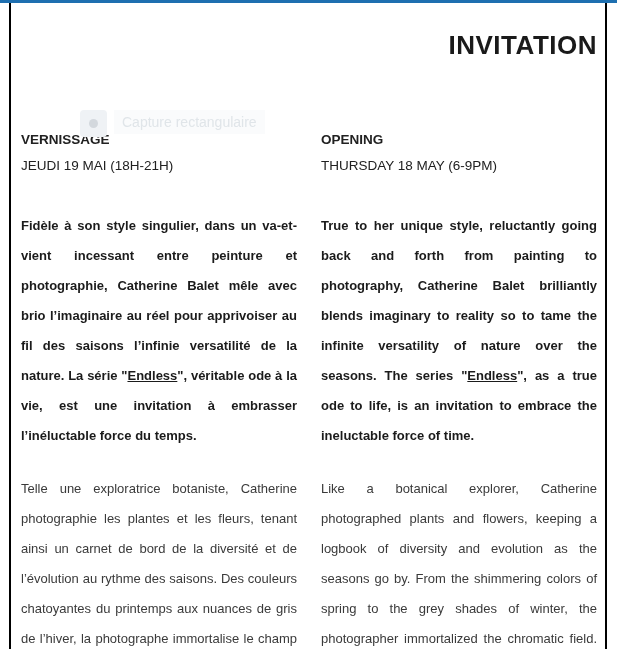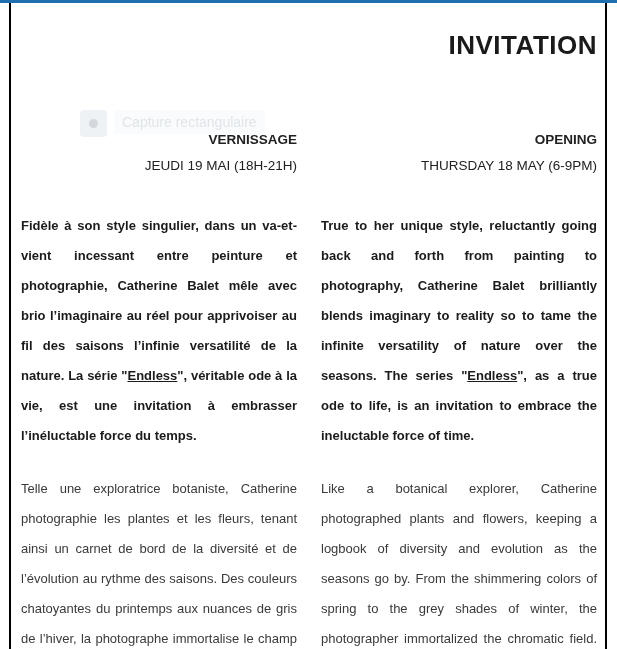--- a/index.html
+++ b/index.html
@@ -16,22 +16,22 @@
   .content { position:absolute; left:21px; top:0; width:576px; }
 
   .doc-title {
     margin:30px 0 0; text-align:right;
     font-size:26px; font-weight:700; letter-spacing:0.5px; color:#1a1a1a;
   }
 
   .cols { display:flex; gap:24px; margin-top:71px; }
   .col { width:276px; }
 
-  .col-head { text-align:right; font-weight:700; font-size:13.5px; color:#212121; }
-  .col-date { text-align:right; font-size:13.5px; margin-top:11px; color:#212121; }
+  .col-head { text-align:left; font-weight:700; font-size:13.5px; color:#212121; }
+  .col-date { text-align:left; font-size:13.5px; margin-top:11px; color:#212121; }
 
   .col p {
     text-align:justify; font-size:13px; line-height:30px;
     margin:0 0 23px; color:#3a3a3a;
   }
   .col p.lead { font-weight:700; color:#1b1b1b; margin-top:38px; }
   .endless-link { color:inherit; text-decoration:underline; font-weight:inherit; cursor:pointer; }
 
   
   .capture-tooltip {

